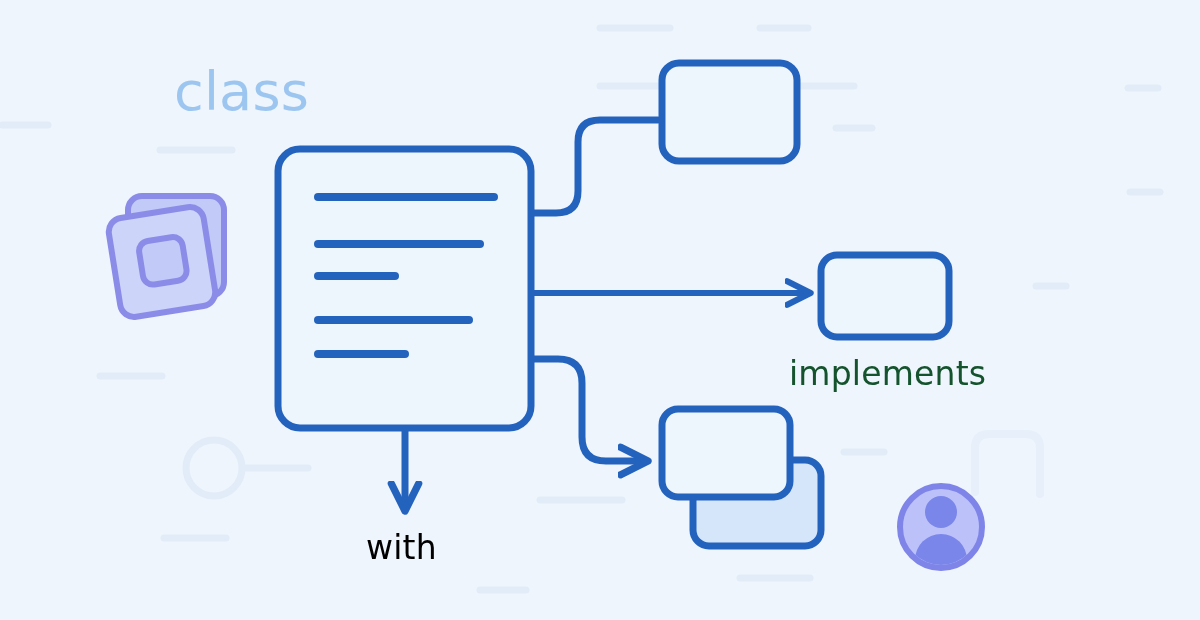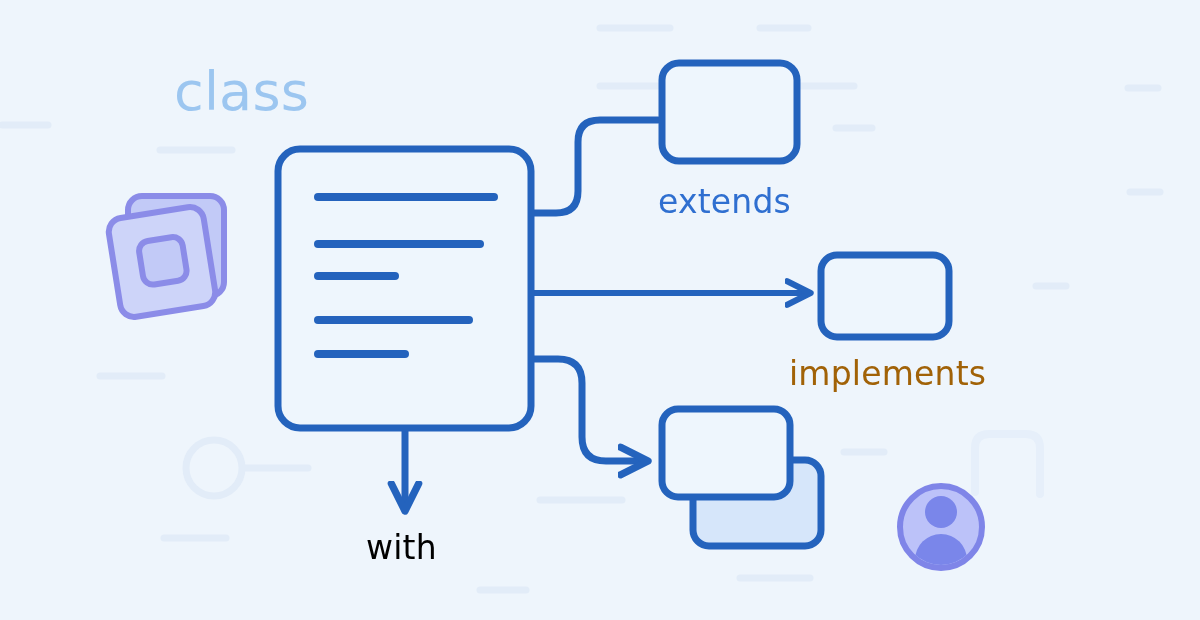--- a/index.html
+++ b/index.html
@@ -42,21 +42,21 @@
   #label-extends {
     left: 658px;
     top: 182px;
     font-size: 33px;
     color: #2f6fd0;
   }
   #label-implements {
     left: 789px;
     top: 354px;
     font-size: 33px;
-    color: #a16207;
+    color: #14532d;
   }
   #label-with {
     left: 366px;
     top: 528px;
     font-size: 33px;
     color: #000000;
   }
 </style>
 </head>
 <body>
@@ -135,17 +135,16 @@
           <circle cx="941" cy="527" r="38"></circle>
         </clipPath>
       <g clip-path="url(#avClip)">
         <circle cx="941" cy="512" r="16" fill="#7a86ea"></circle>
         <circle cx="941" cy="560" r="26" fill="#7a86ea"></circle>
       </g>
     </g>
   </svg>
 
   <div class="lbl" id="label-class">class</div>
-  <div class="lbl" id="label-extends">extends</div>
   <div class="lbl" id="label-implements">implements</div>
   <div class="lbl" id="label-with">with</div>
 
 </div>
 
 </body></html>

